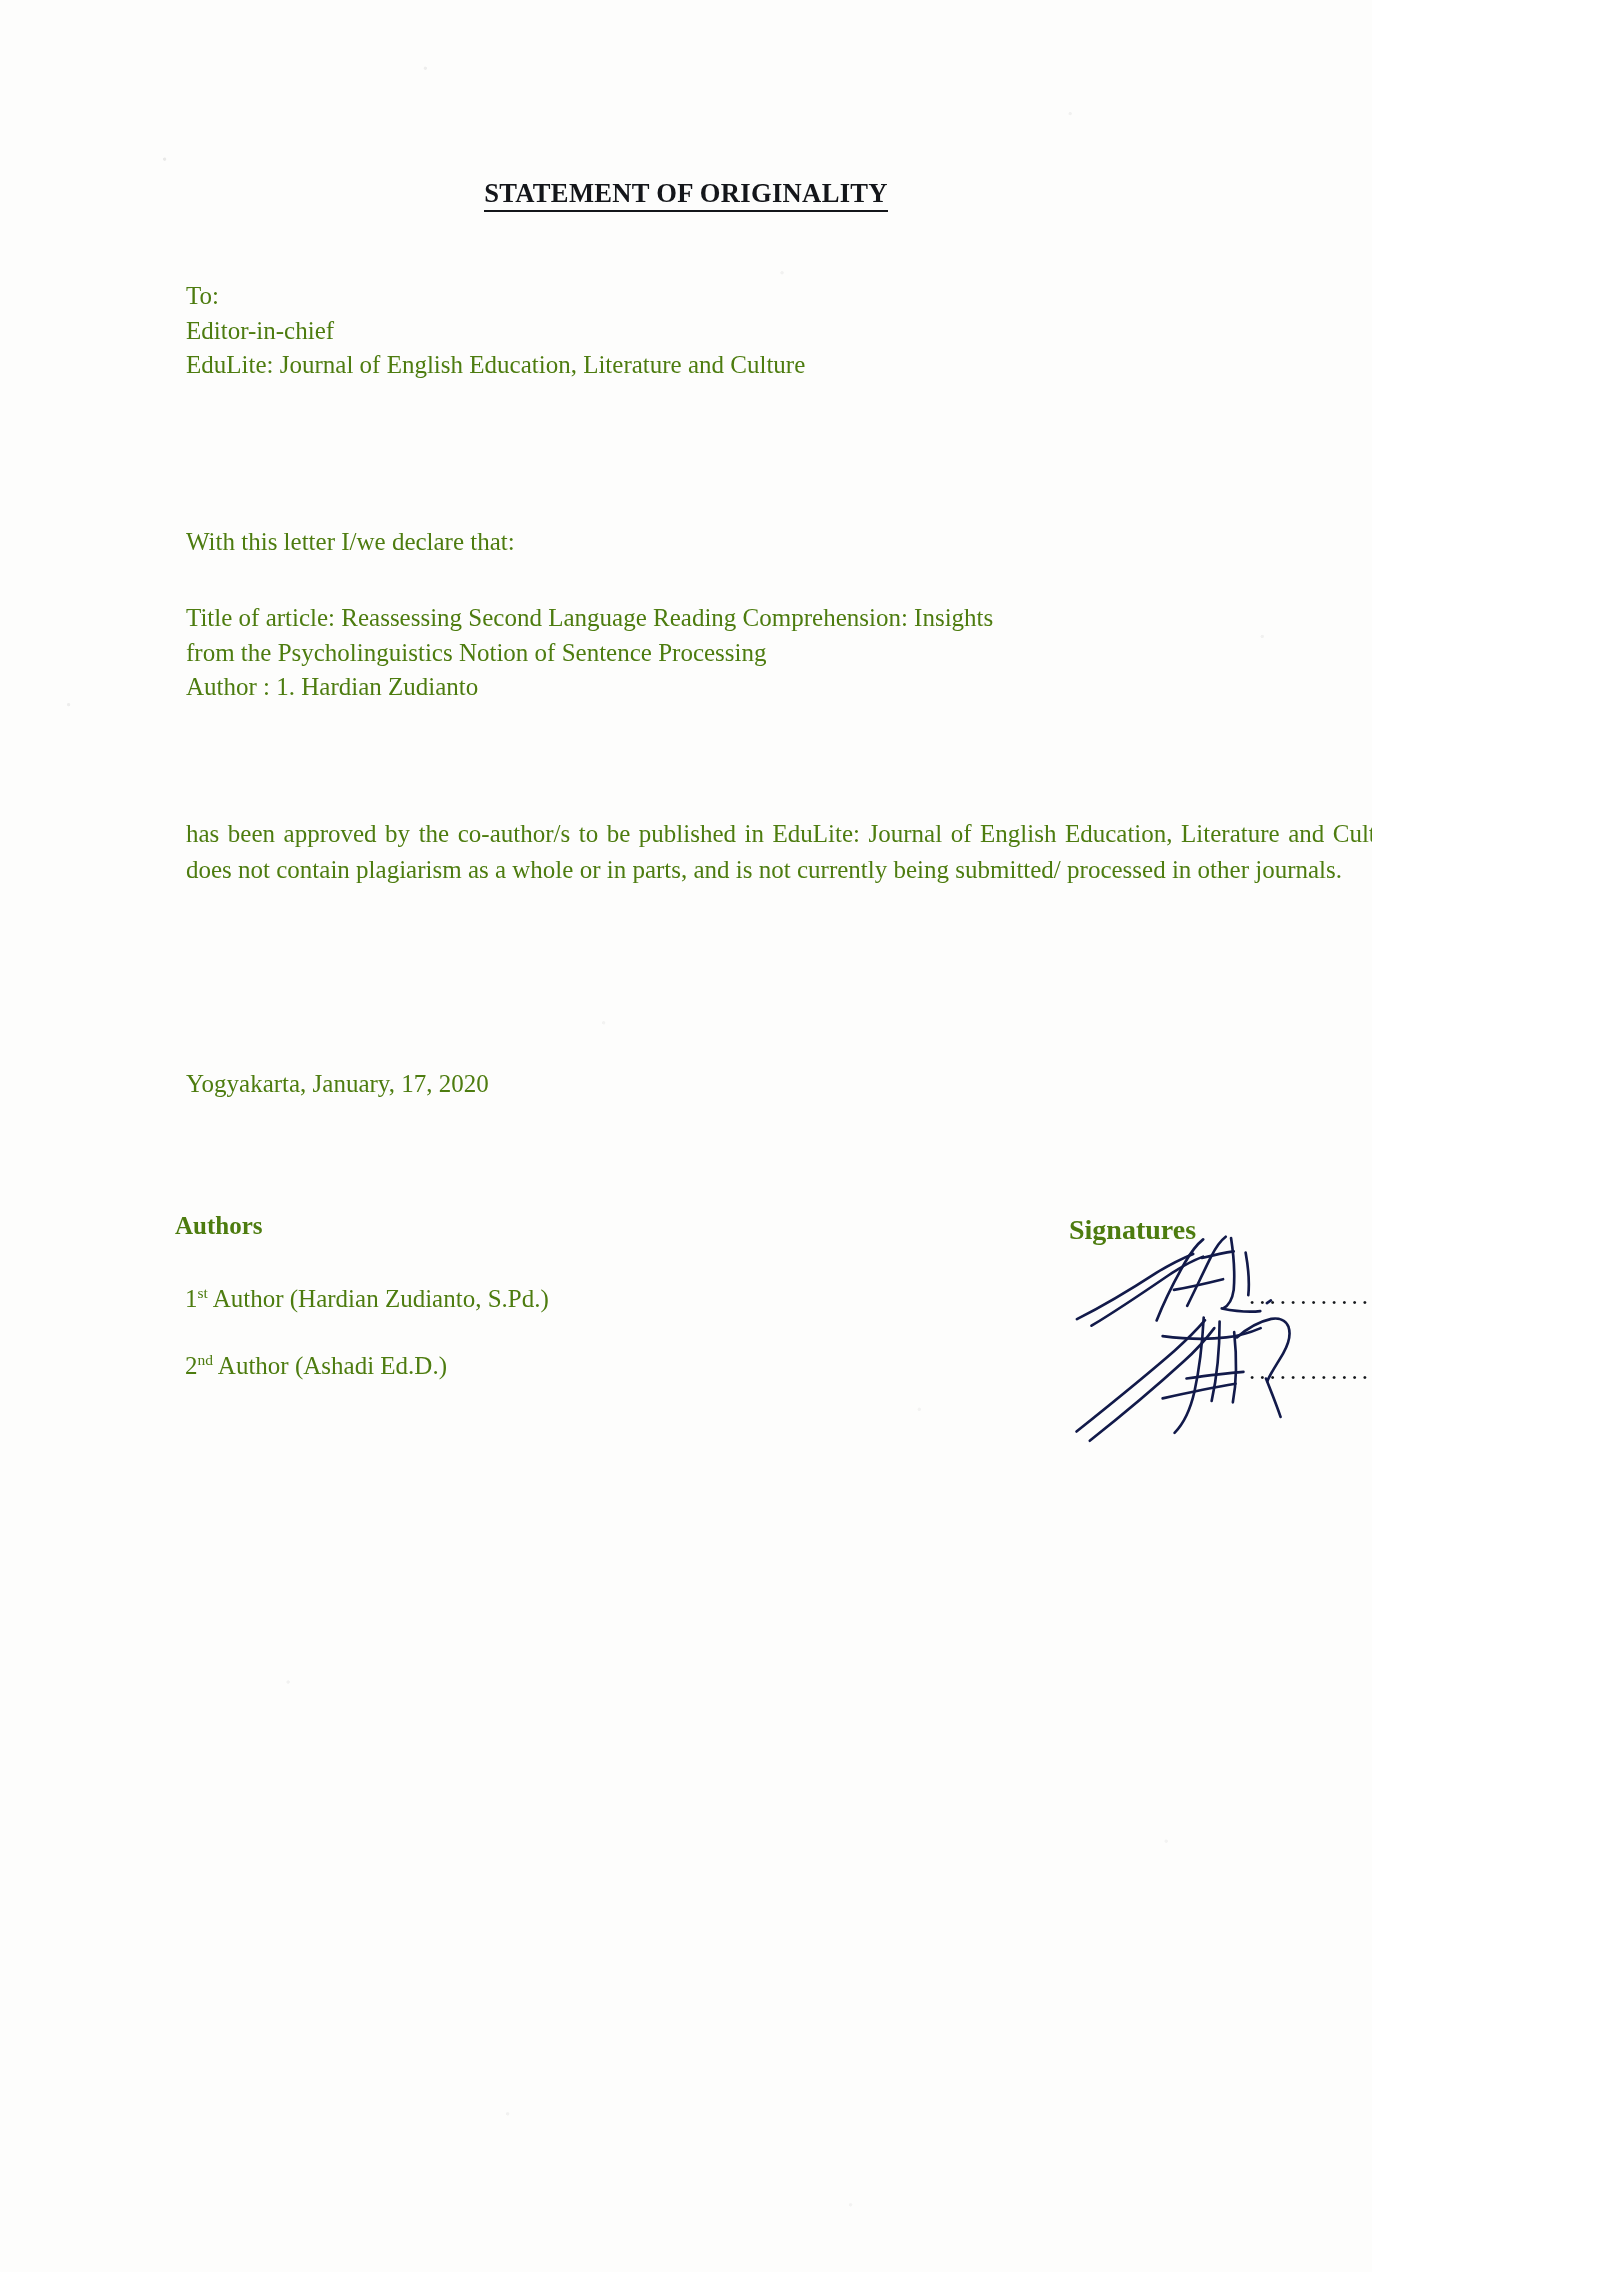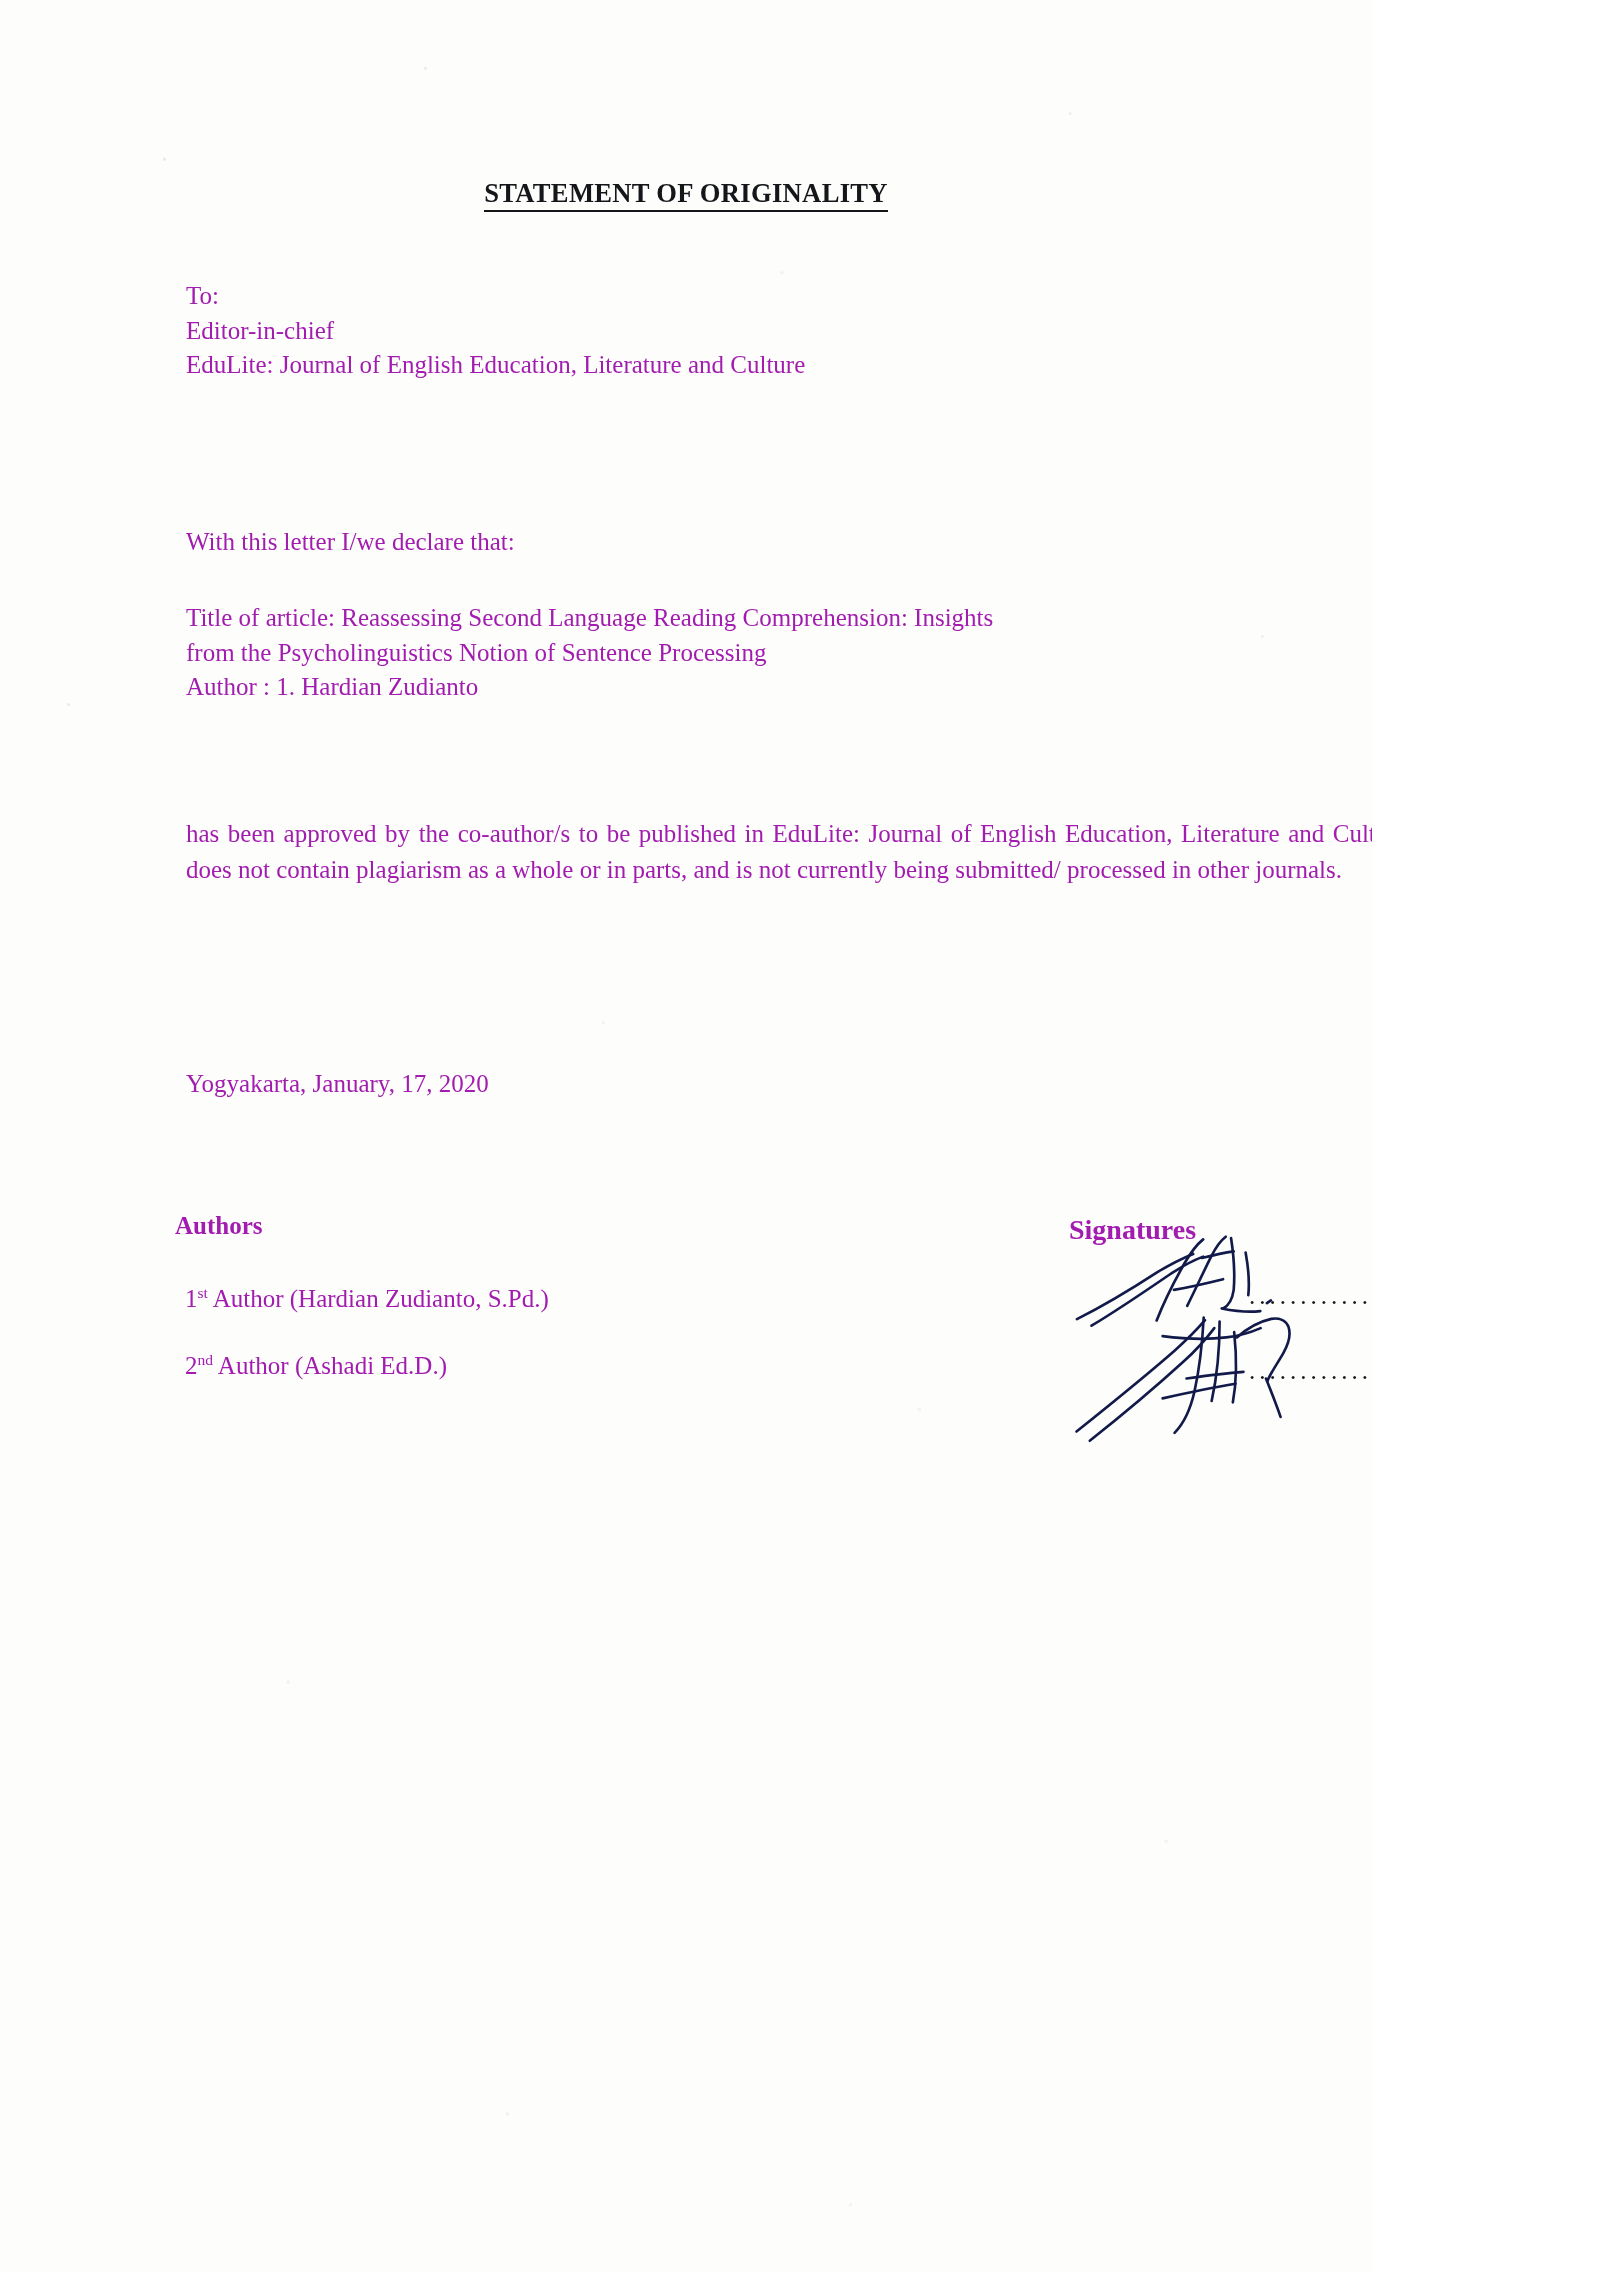--- a/index.html
+++ b/index.html
@@ -47,21 +47,21 @@
     font-size: 26.6px;
     letter-spacing: 0.3px;
     color: #14161a;
   }
   .doc-title span {
     border-bottom: 2px solid #14161a;
     padding-bottom: 2px;
   }
   .block {
     position: absolute;
-    color: #a21caf;
+    color: #4d7c0f;
     font-size: 25px;
     line-height: 1.38;
   }
   .addressee {
     top: 279px;
     left: 186px;
     width: 1130px;
   }
   .declare {
     top: 525px;

